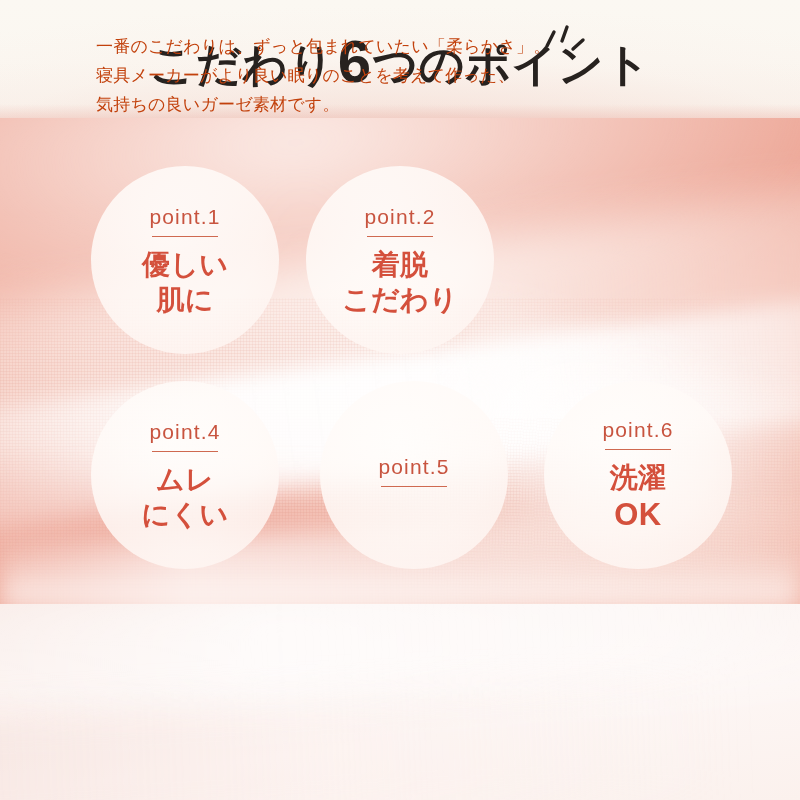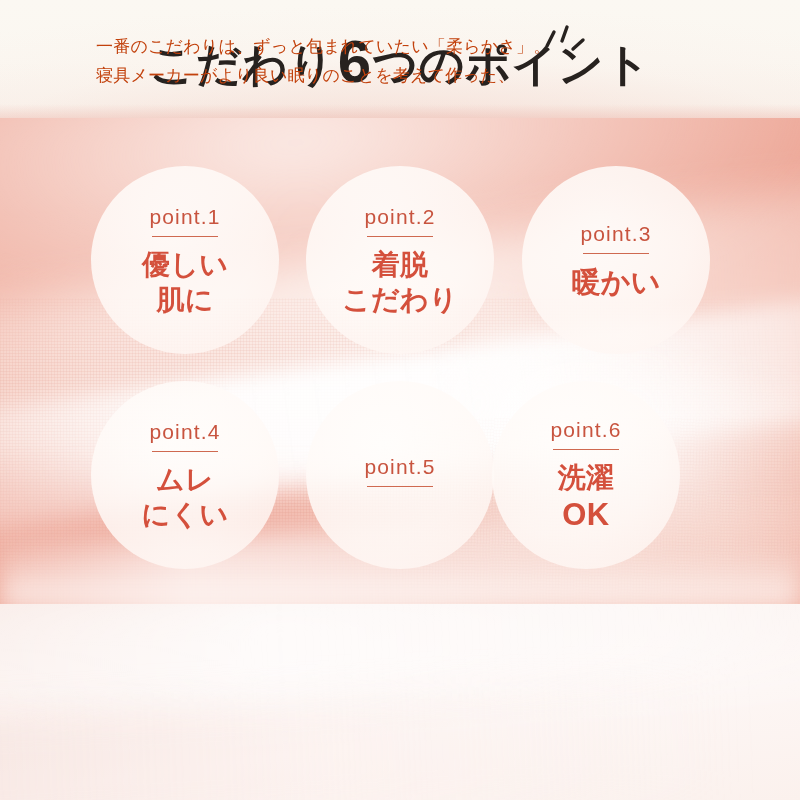--- a/index.html
+++ b/index.html
@@ -304,50 +304,44 @@
 
   <div class="circle" style="left:306px; top:166px;">
     <div class="pt-label">point.2</div>
     <div class="pt-rule"></div>
     <div class="pt-text">
       <span class="ln">着脱</span>
       <span class="ln">こだわり</span>
     </div>
   </div>
 
-  <div class="circle" style="left:522px; top:166px;">
-    <div class="pt-label">point.3</div>
-    <div class="pt-rule"></div>
-    <div class="pt-text one-line">
-      <span class="ln">暖かい</span>
-    </div>
-  </div>
 
   <div class="circle" style="left:91px;  top:381px;">
     <div class="pt-label">point.4</div>
     <div class="pt-rule"></div>
     <div class="pt-text">
       <span class="ln">ムレ</span>
       <span class="ln">にくい</span>
     </div>
   </div>
 
-  <div class="circle" style="left:306px; top:381px;">
+  <div class="circle" style="left:320px; top:381px;">
     <div class="pt-label">point.5</div>
     <div class="pt-rule"></div>
   </div>
 
-  <div class="circle" style="left:492px; top:381px;justify-content:center;">
+  <div class="circle" style="left:544px; top:381px;justify-content:center;">
     <div class="pt-label">point.6</div>
     <div class="pt-rule"></div>
     <div class="pt-text">
       <span class="ln">洗濯</span>
       <span class="ln ok">OK</span>
     </div>
   </div>
 
   <div class="bottom-band"></div>
   <div class="body-copy">
     <span class="bl">一番のこだわりは、ずっと包まれていたい「柔らかさ」。</span>
     <span class="bl">寝具メーカーがより良い眠りのことを考えて作った、</span>
+    <span class="bl">気持ちの良いガーゼ素材です。</span>
   </div>
 
 </div>
 
 </body></html>

